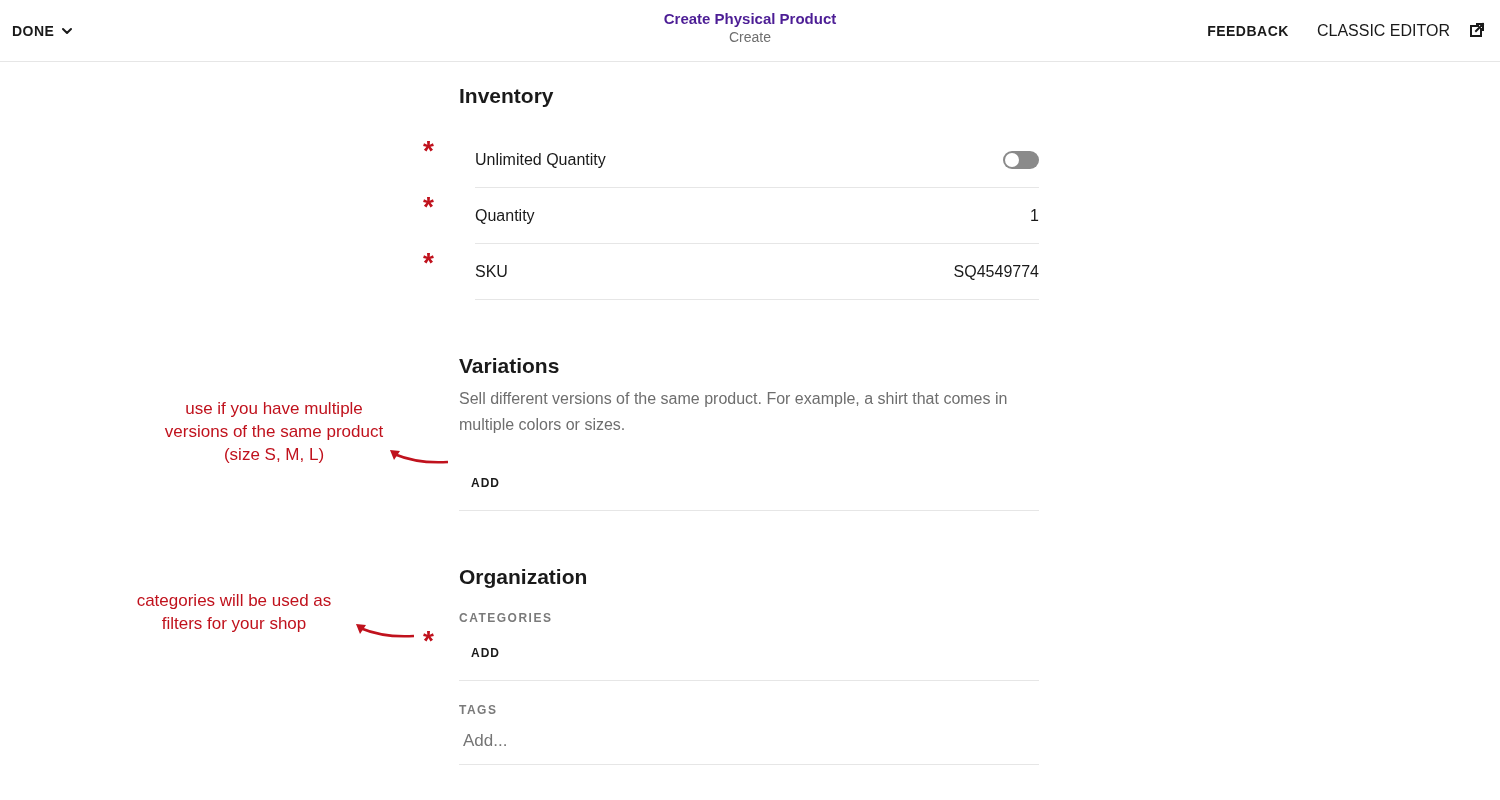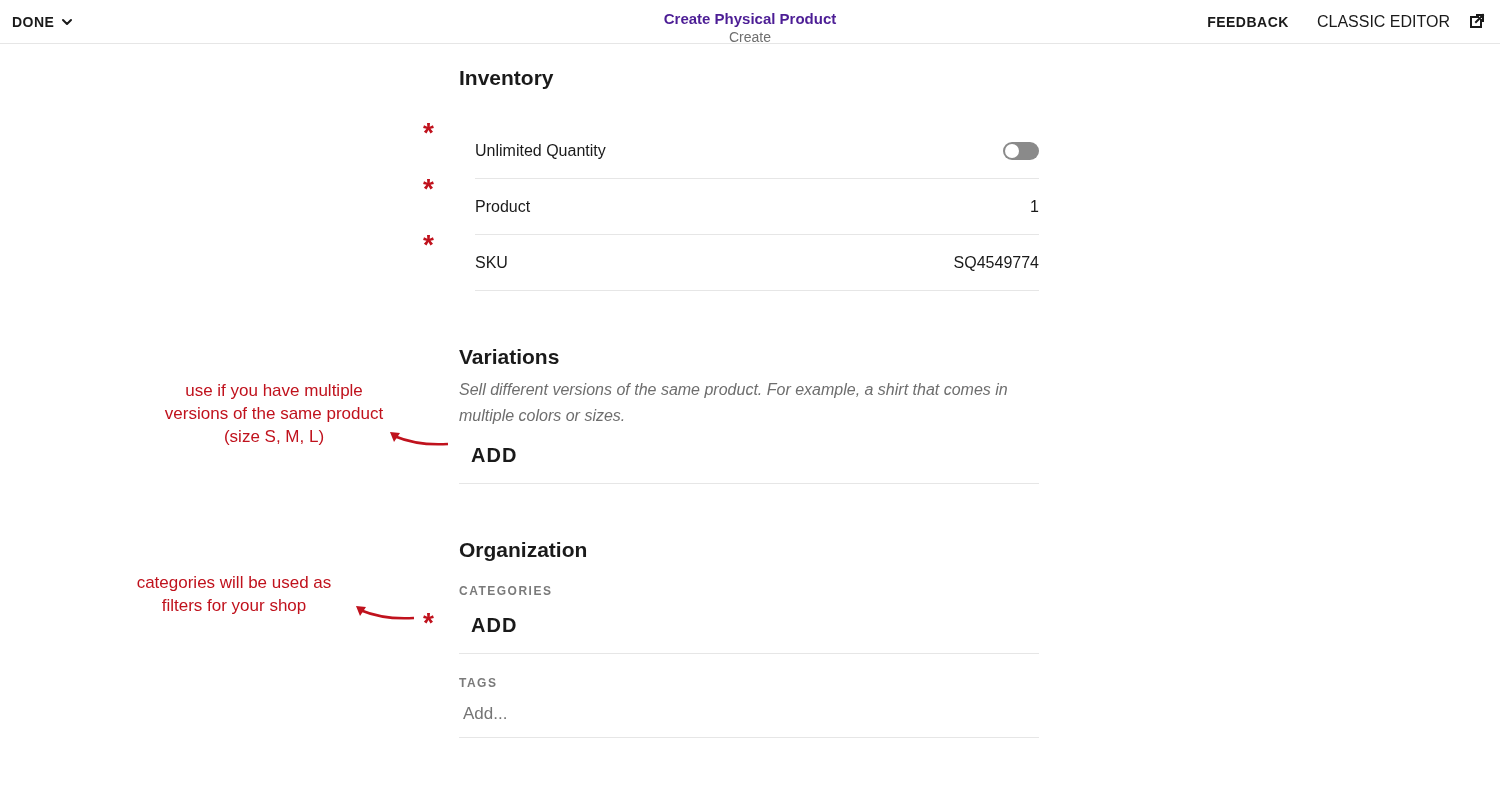--- a/index.html
+++ b/index.html
@@ -9,21 +9,21 @@
     }
     body {
       font-family: -apple-system, BlinkMacSystemFont, "Segoe UI", Helvetica, Arial, sans-serif;
       background: #fff;
       color: #1a1a1a;
       width: 1500px;
       height: 800px;
       overflow: hidden;
     }
     .header {
-      height: 44px;
+      height: 62px;
       border-bottom: 1px solid #e6e6e6;
       display: flex;
       align-items: center;
       justify-content: space-between;
       padding: 0 14px 0 12px;
     }
     .header-left {
       display: flex;
       align-items: center;
       cursor: pointer;
@@ -81,21 +81,21 @@
       padding-top: 22px;
     }
     .form-column {
       width: 580px;
       margin-left: 459px;
     }
     .section-title {
       font-size: 21px;
       font-weight: 700;
       color: #1a1a1a;
-      margin-bottom: 33px;
+      margin-bottom: 24px;
     }
     .field-row {
       display: flex;
       justify-content: space-between;
       align-items: center;
       height: 56px;
       border-bottom: 1px solid #e6e6e6;
       margin-left: 16px;
     }
     .field-label {
@@ -123,30 +123,30 @@
       top: 2px;
       left: 2px;
     }
     .section-gap {
       height: 54px;
     }
     .section-desc {
       font-size: 16px;
       color: #6e6e6e;
       line-height: 1.6;
-      font-style: italic;
+      margin-bottom: 18px;
     }
     .add-button-row {
       height: 56px;
       display: flex;
       align-items: center;
       border-bottom: 1px solid #e6e6e6;
     }
     .add-button {
-      font-size: 20px;
+      font-size: 12px;
       font-weight: 600;
       letter-spacing: 1px;
       cursor: pointer;
       padding: 2px 12px;
     }
     .sub-label {
       font-size: 12px;
       font-weight: 600;
       letter-spacing: 1.5px;
       color: #7a7a7a;
@@ -250,21 +250,21 @@
     <div class="section-title">Inventory</div>
 
     <div class="field-row">
       <span class="field-label">Unlimited Quantity</span>
       <div class="toggle">
         <div class="toggle-knob"></div>
       </div>
     </div>
 
     <div class="field-row">
-      <span class="field-label">Product</span>
+      <span class="field-label">Quantity</span>
       <span class="field-value">1</span>
     </div>
 
     <div class="field-row">
       <span class="field-label">SKU</span>
       <span class="field-value">SQ4549774</span>
     </div>
 
     <div class="section-gap"></div>
 

